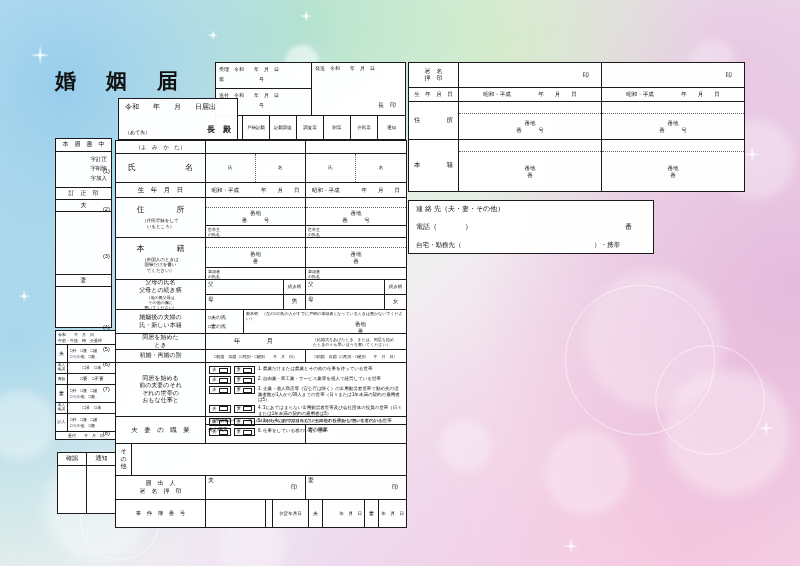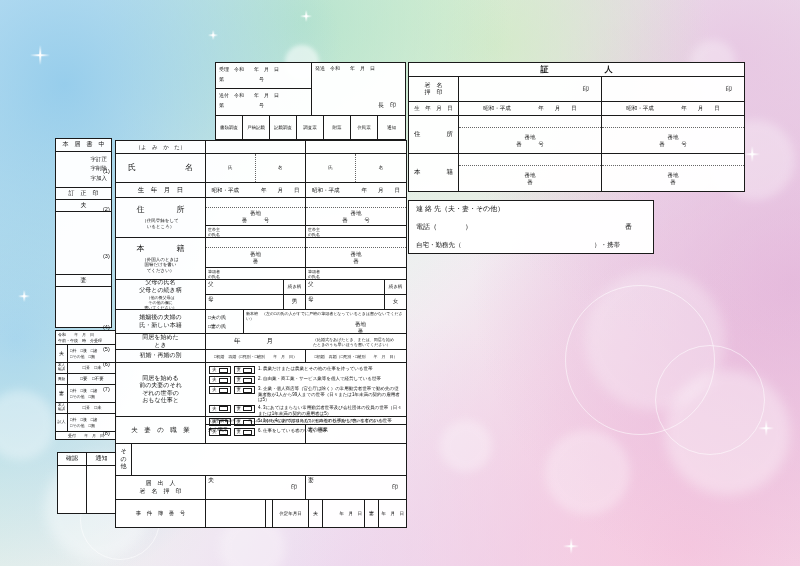--- a/index.html
+++ b/index.html
@@ -64,20 +64,21 @@
     <div class="sp" style="left:30px;top:45px;width:20px;height:20px"></div>
     <div class="sp" style="left:80px;top:415px;width:18px;height:18px"></div>
     <div class="sp" style="left:744px;top:146px;width:16px;height:16px"></div>
     <div class="sp" style="left:758px;top:420px;width:16px;height:16px"></div>
     <div class="sp" style="left:563px;top:538px;width:16px;height:16px"></div>
     <div class="sp" style="left:300px;top:10px;width:12px;height:12px"></div>
     <div class="sp" style="left:208px;top:30px;width:10px;height:10px"></div>
     <div class="sp" style="left:18px;top:290px;width:12px;height:12px"></div>
   </div>
 
+  <div class="abs" style="left:55px;top:68px;font-size:21px;font-weight:bold;letter-spacing:30px;white-space:nowrap">婚姻届</div>
 
   <div class="abs bx col" style="left:215px;top:62px;width:191px;height:78px">
     <div class="row" style="height:52px">
       <div class="col br" style="width:96px">
         <div class="bb pre f5" style="height:26px;padding:2px 3px;line-height:1.9">受理　令和　　年　月　日
 第　　　　　　　号</div>
         <div class="pre f5" style="height:26px;padding:2px 3px;line-height:1.9">送付　令和　　年　月　日
 第　　　　　　　号</div>
       </div>
       <div class="col" style="flex:1;justify-content:space-between;padding:2px 3px 6px 3px">
@@ -89,20 +90,27 @@
       <div class="br cc f4" style="width:27px">書類調査</div>
       <div class="br cc f4" style="width:27px">戸籍記載</div>
       <div class="br cc f4" style="width:27px">記載調査</div>
       <div class="br cc f4" style="width:27px">調査票</div>
       <div class="br cc f4" style="width:27px">附票</div>
       <div class="br cc f4" style="width:27px">住民票</div>
       <div class="cc f4" style="flex:1">通知</div>
     </div>
   </div>
 
+  <div class="abs bx col" style="left:118px;top:98px;width:120px;height:42px;padding:4px 6px;justify-content:space-between">
+    <div class="f7">令和　　年　　月　　日届出</div>
+    <div class="row" style="justify-content:space-between;align-items:flex-end">
+      <span class="f5">（あて先）</span>
+      <span class="f8" style="font-weight:bold">長　殿</span>
+    </div>
+  </div>
 
   <div class="abs bx col" style="left:55px;top:138px;width:57px;height:190px">
     <div class="bb cc f6" style="height:13px">本　届　書　中</div>
     <div class="bb pre f55" style="height:36px;text-align:right;padding:3px 4px;line-height:1.7">字訂正
 字削除
 字加入</div>
     <div class="bb cc f6" style="height:12px">訂　正　印</div>
     <div class="bb cc f6" style="height:12px">夫</div>
     <div class="bb" style="height:63px"></div>
     <div class="bb cc f6" style="height:12px">妻</div>
@@ -421,21 +429,20 @@
         <div class="br cc" style="width:36px;font-size:4.5px">住定年月日</div>
         <div class="br cc f5" style="width:14px">夫</div>
         <div class="br cc f4" style="width:42px;justify-content:flex-end;padding-right:2px">年　月　日</div>
         <div class="br cc f5" style="width:14px">妻</div>
         <div class="cc f4" style="flex:1;justify-content:flex-end;padding-right:2px">年　月　日</div>
       </div>
     </div>
   </div>
 
   <div class="abs bx col" style="left:408px;top:62px;width:337px;height:130px">
-    <div class="bb cc f8" style="height:14px;font-weight:bold">証　　　　　　　人</div>
     <div class="bb row" style="height:25px">
       <div class="lab pre f6" style="width:50px">署　名
 押　印</div>
       <div class="br cc f65" style="width:143px;justify-content:flex-end;padding-right:12px">印</div>
       <div class="cc f65" style="flex:1;justify-content:flex-end;padding-right:12px">印</div>
     </div>
     <div class="bb row" style="height:14px">
       <div class="lab f55" style="width:50px">生　年　月　日</div>
       <div class="br cc f55" style="width:143px">昭和・平成　　　　　年　　月　　日</div>
       <div class="cc f55" style="flex:1">昭和・平成　　　　　年　　月　　日</div>

